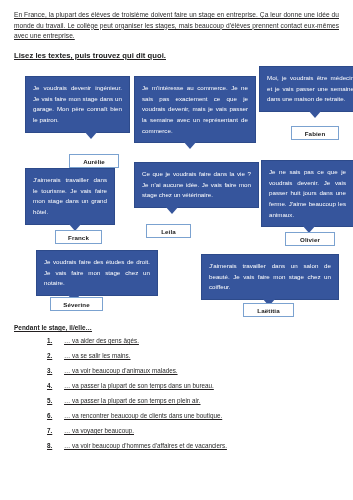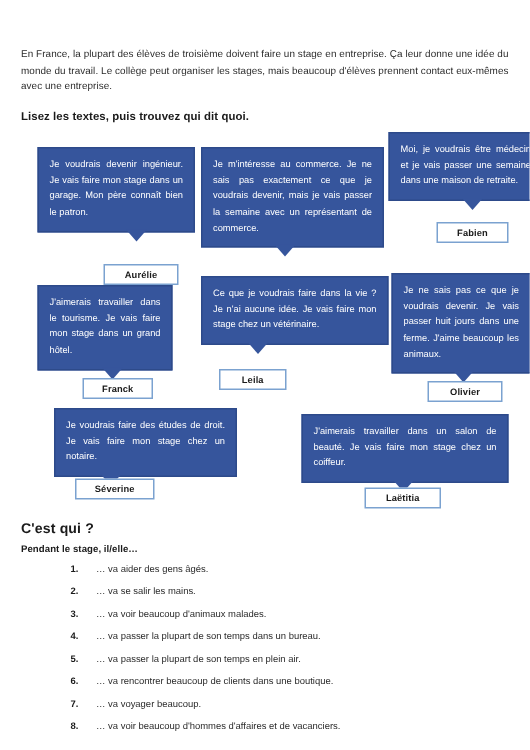--- a/index.html
+++ b/index.html
@@ -14,21 +14,22 @@
     color: #231f20;
     overflow: hidden;
     position: relative;
   }
 
   .page {
     position: relative;
     width: 353px;
     height: 500px;
     box-sizing: border-box;
-    padding: 32px 14px 0 14px;
+    padding: 10px 14px 0 14px;
+    text-decoration: underline;
   }
 
   
   .intro {
     font-size: 6.6px;
     line-height: 1.62;
     text-align: justify;
     color: #2b2b2b;
     margin: 0 0 9px 0;
     letter-spacing: 0.05px;
@@ -243,21 +244,20 @@
     <div class="bubble-group" id="g-laetitia">
       <div class="bubble">
         <span class="bubble-text">J'aimerais travailler dans un salon de beauté. Je vais faire mon stage chez un coiffeur.</span>
         <span class="tail"></span>
       </div>
       <div class="name-tag">Laëtitia</div>
     </div>
 
   </div>
 
-  <h2 class="section-title">C'est qui ?</h2>
   <p class="section-sub">Pendant le stage, il/elle…</p>
 
   <ol class="q-list" id="question-list">
       <li class="q-item">
         <span class="q-num">1.</span>
         <span class="q-text">… va aider des gens âgés.</span>
       </li>
       <li class="q-item">
         <span class="q-num">2.</span>
         <span class="q-text">… va se salir les mains.</span>

